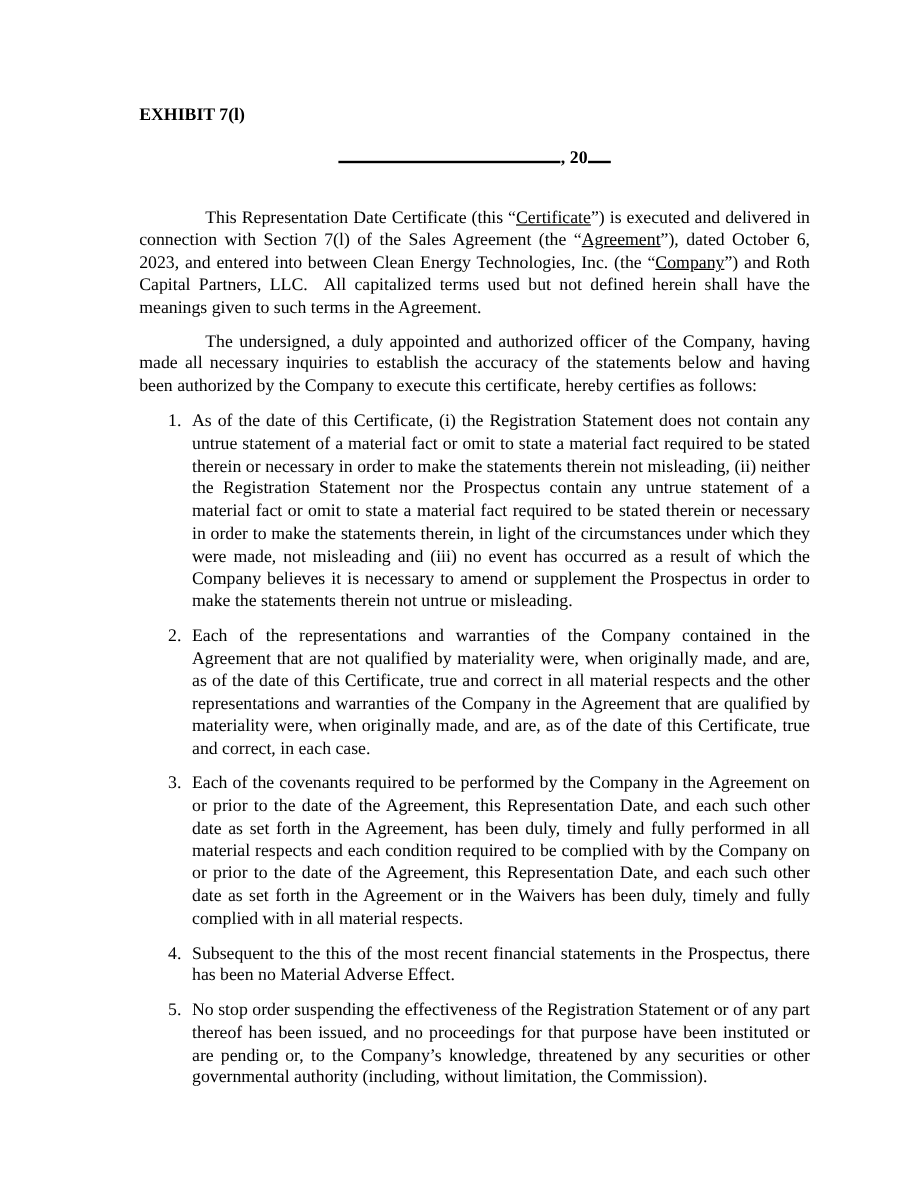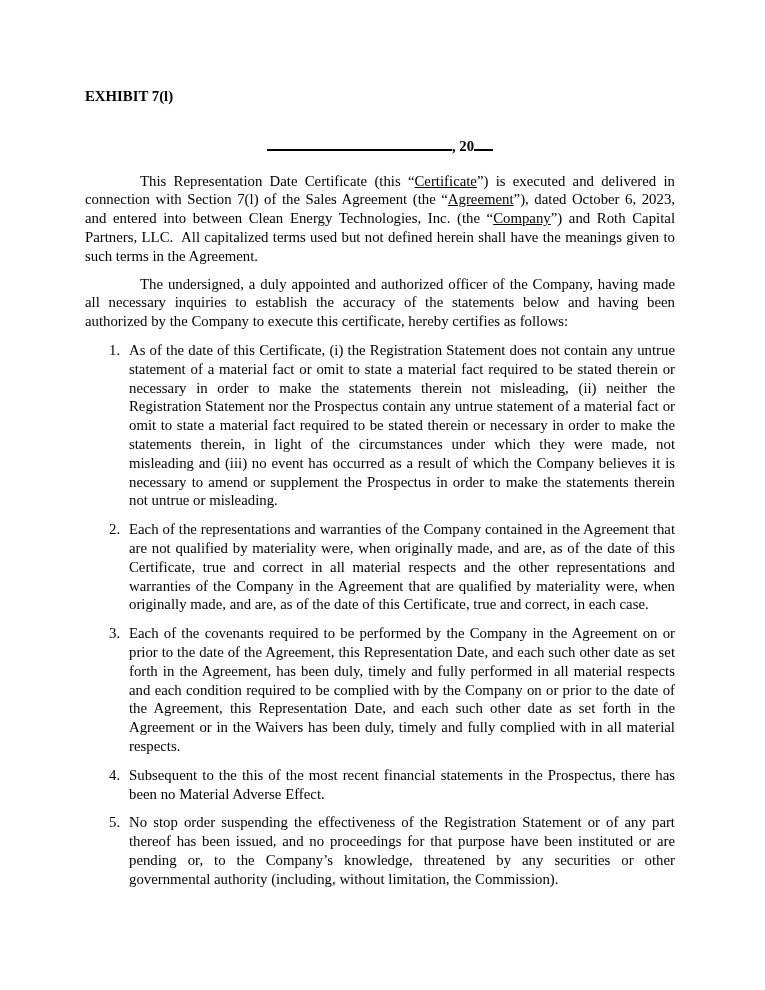--- a/index.html
+++ b/index.html
@@ -6,55 +6,55 @@
     margin: 0;
     padding: 0;
     background: #ffffff;
   }
   .page {
     position: relative;
     width: 765px;
     height: 990px;
     background: #ffffff;
     box-sizing: border-box;
-    padding: 87px 90px 0 85px;
+    padding: 87px 90px 0 116px;
     font-family: "Liberation Serif", "DejaVu Serif", serif;
     font-size: 14.8px;
     line-height: 18.8px;
     color: #000000;
   }
   .exhibit {
     font-weight: bold;
     text-align: left;
   }
   .doc-title {
     font-weight: bold;
     text-align: center;
     margin-top: 19px;
   }
   .date-line {
     font-weight: bold;
     text-align: center;
-    margin-top: 30px;
+    margin-top: 15px;
     white-space: nowrap;
   }
   .blank {
     display: inline-block;
     border-bottom: 2px solid #000;
     height: 13px;
     vertical-align: baseline;
   }
   .blank.long { width: 185px; }
   .blank.short { width: 19px; }
   .para {
     text-align: justify;
     text-indent: 55px;
     margin: 9px 0 0 0;
   }
-  .para.first { margin-top: 16px; }
+  .para.first { margin-top: 31px; }
   .defined { text-decoration: underline; }
   .num-list { margin-top: 2px; }
   .item {
     display: flex;
     margin-top: 10px;
     padding-left: 24px;
   }
   .item .num {
     flex: 0 0 20px;
     width: 20px;

